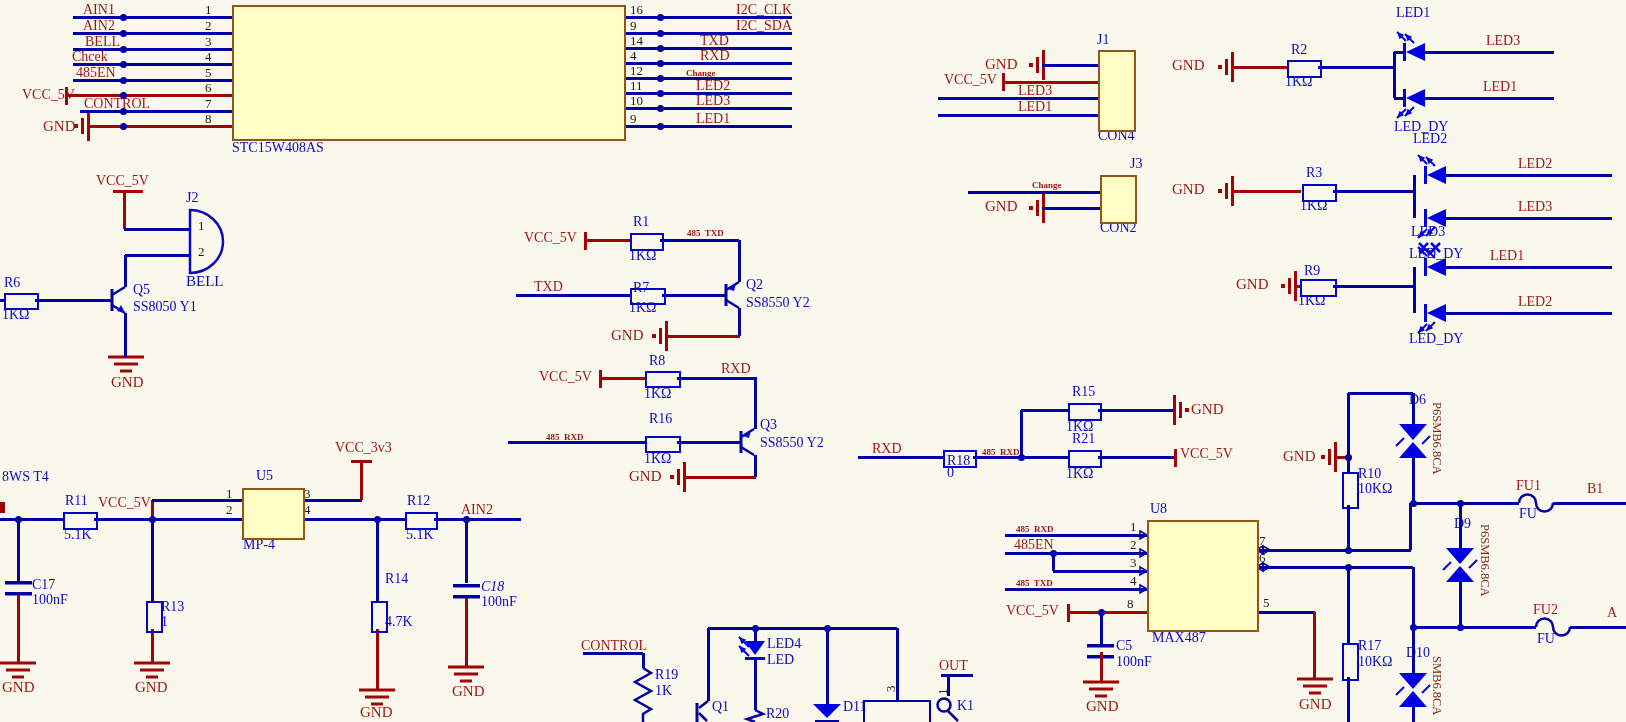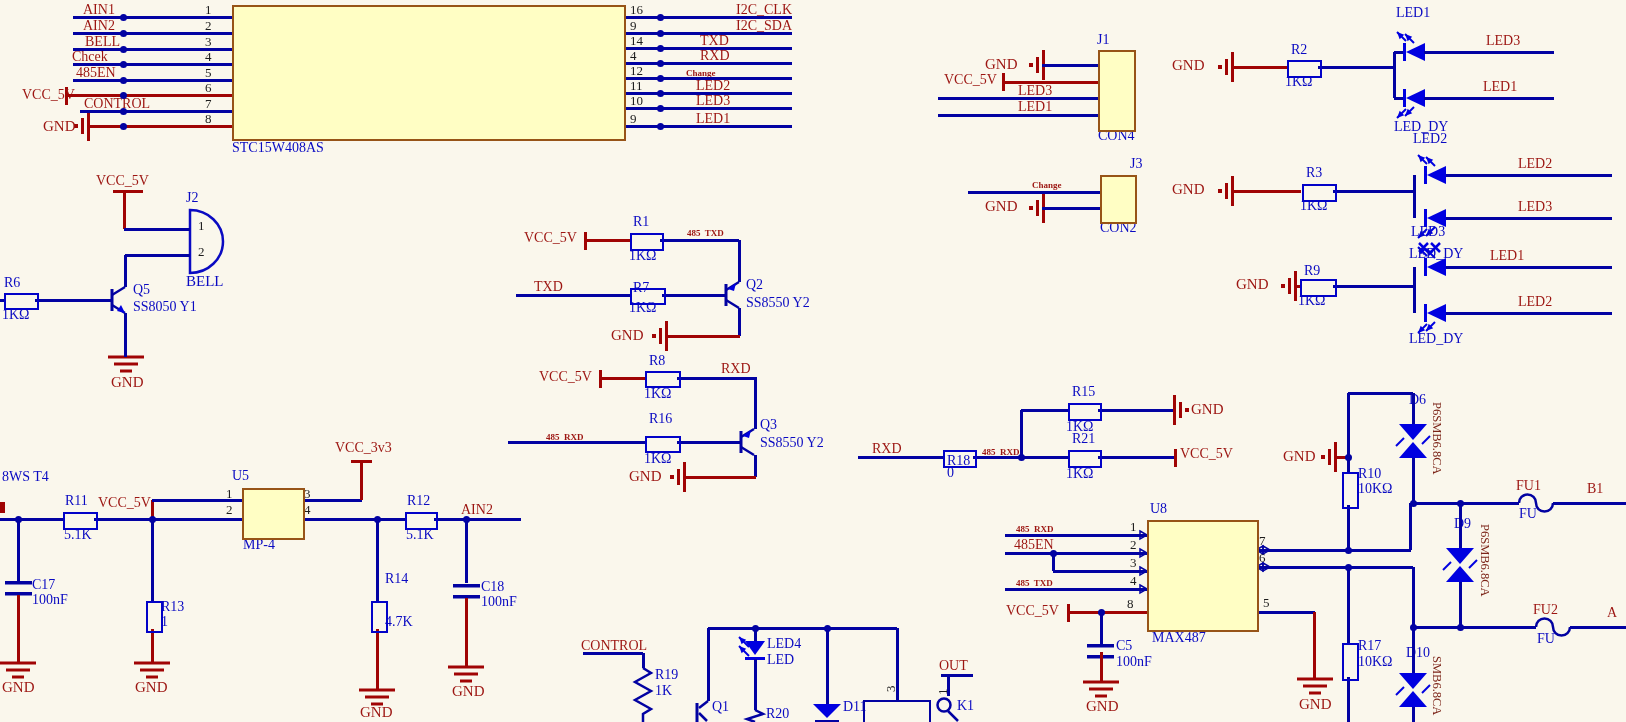--- a/index.html
+++ b/index.html
@@ -455,38 +455,38 @@
     <div class="t des" style="left: 2px; top: 470px;">8WS T4</div>
     <div class="t des" style="left: 32px; top: 578px;">C17</div>
     <div class="t des" style="left: 32px; top: 593px;">100nF</div>
     <div class="t gnd" style="left: 2px; top: 680px;">GND</div>
     <div class="t des" style="left: 65px; top: 494px;">R11</div>
     <div class="t des" style="left: 64px; top: 528px;">5.1K</div>
     <div class="t net" style="left: 98px; top: 496px;">VCC_5V</div>
     <div class="t des" style="left: 161px; top: 600px;">R13</div>
     <div class="t des" style="left: 161px; top: 615px;">1</div>
     <div class="t gnd" style="left: 135px; top: 680px;">GND</div>
-    <div class="t des" style="left: 232px; top: 469px; text-align: center;">U5</div>
+    <div class="t des" style="left: 256px; top: 469px; text-align: center;">U5</div>
     <div class="t pin" style="left: 226px; top: 487px;">1</div>
     <div class="t pin" style="left: 226px; top: 503px;">2</div>
     <div class="t pin" style="left: 304px; top: 487px;">3</div>
     <div class="t pin" style="left: 304px; top: 503px;">4</div>
     <div class="t ic" style="left: 250px; top: 489px;">H+</div>
     <div class="t ic" style="left: 275px; top: 489px;">R+</div>
     <div class="t ic" style="left: 250px; top: 506px;">H-</div>
     <div class="t ic" style="left: 275px; top: 506px;">R-</div>
     <div class="t des" style="left: 243px; top: 538px;">MP-4</div>
     <div class="t net" style="left: 335px; top: 441px;">VCC_3v3</div>
     <div class="t des" style="left: 407px; top: 494px;">R12</div>
     <div class="t des" style="left: 406px; top: 528px;">5.1K</div>
     <div class="t net" style="left: 461px; top: 503px;">AIN2</div>
     <div class="t des" style="left: 385px; top: 572px;">R14</div>
     <div class="t des" style="left: 385px; top: 615px;">4.7K</div>
     <div class="t gnd" style="left: 360px; top: 705px;">GND</div>
-    <div class="t des" style="left: 481px; top: 580px;">C18</div>
+    <div class="t des" style="left: 481px; top: 580px; font-style: italic;">C18</div>
     <div class="t des" style="left: 481px; top: 595px;">100nF</div>
     <div class="t gnd" style="left: 452px; top: 684px;">GND</div>
     <div class="t des" style="left: 1097px; top: 33px;">J1</div>
     <div class="t gnd" style="left: 985px; top: 57px;">GND</div>
     <div class="t net" style="left: 944px; top: 73px;">VCC_5V</div>
     <div class="t net" style="left: 1018px; top: 84px;">LED3</div>
     <div class="t net" style="left: 1018px; top: 100px;">LED1</div>
     <div class="t pin" style="left: 1106px; top: 56px;">1</div>
     <div class="t pin" style="left: 1106px; top: 72px;">2</div>
     <div class="t pin" style="left: 1106px; top: 88px;">3</div>

